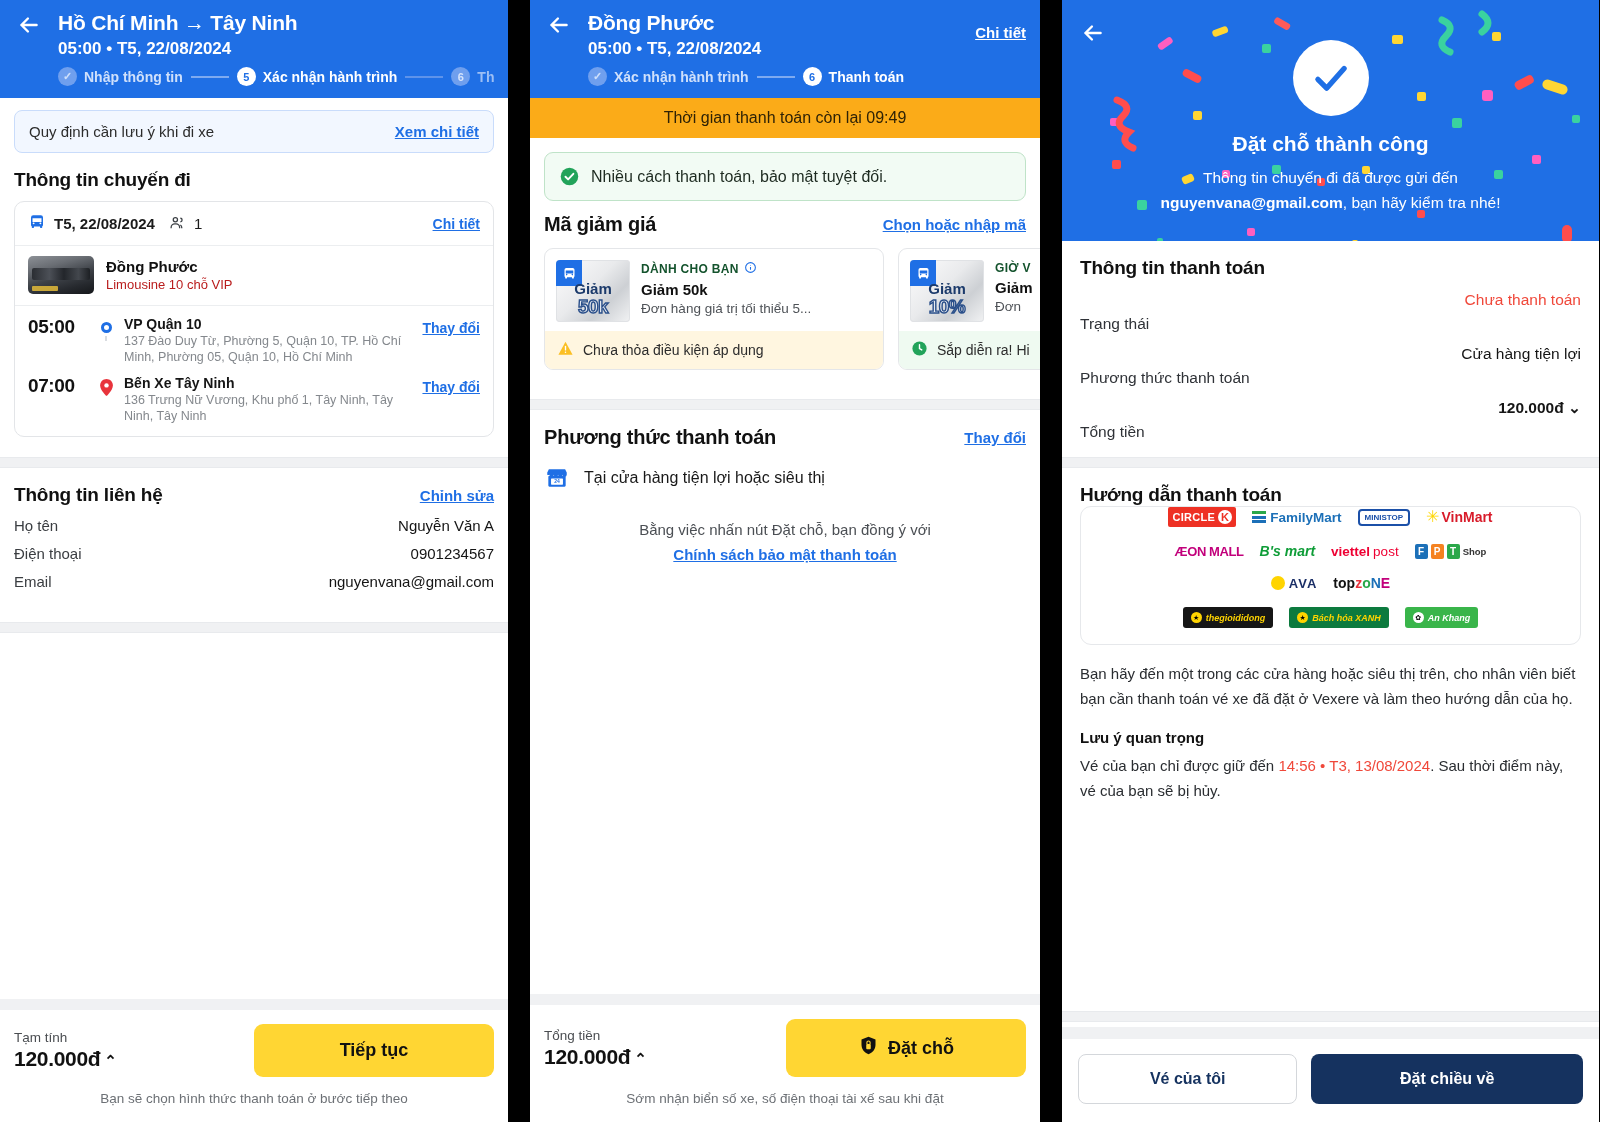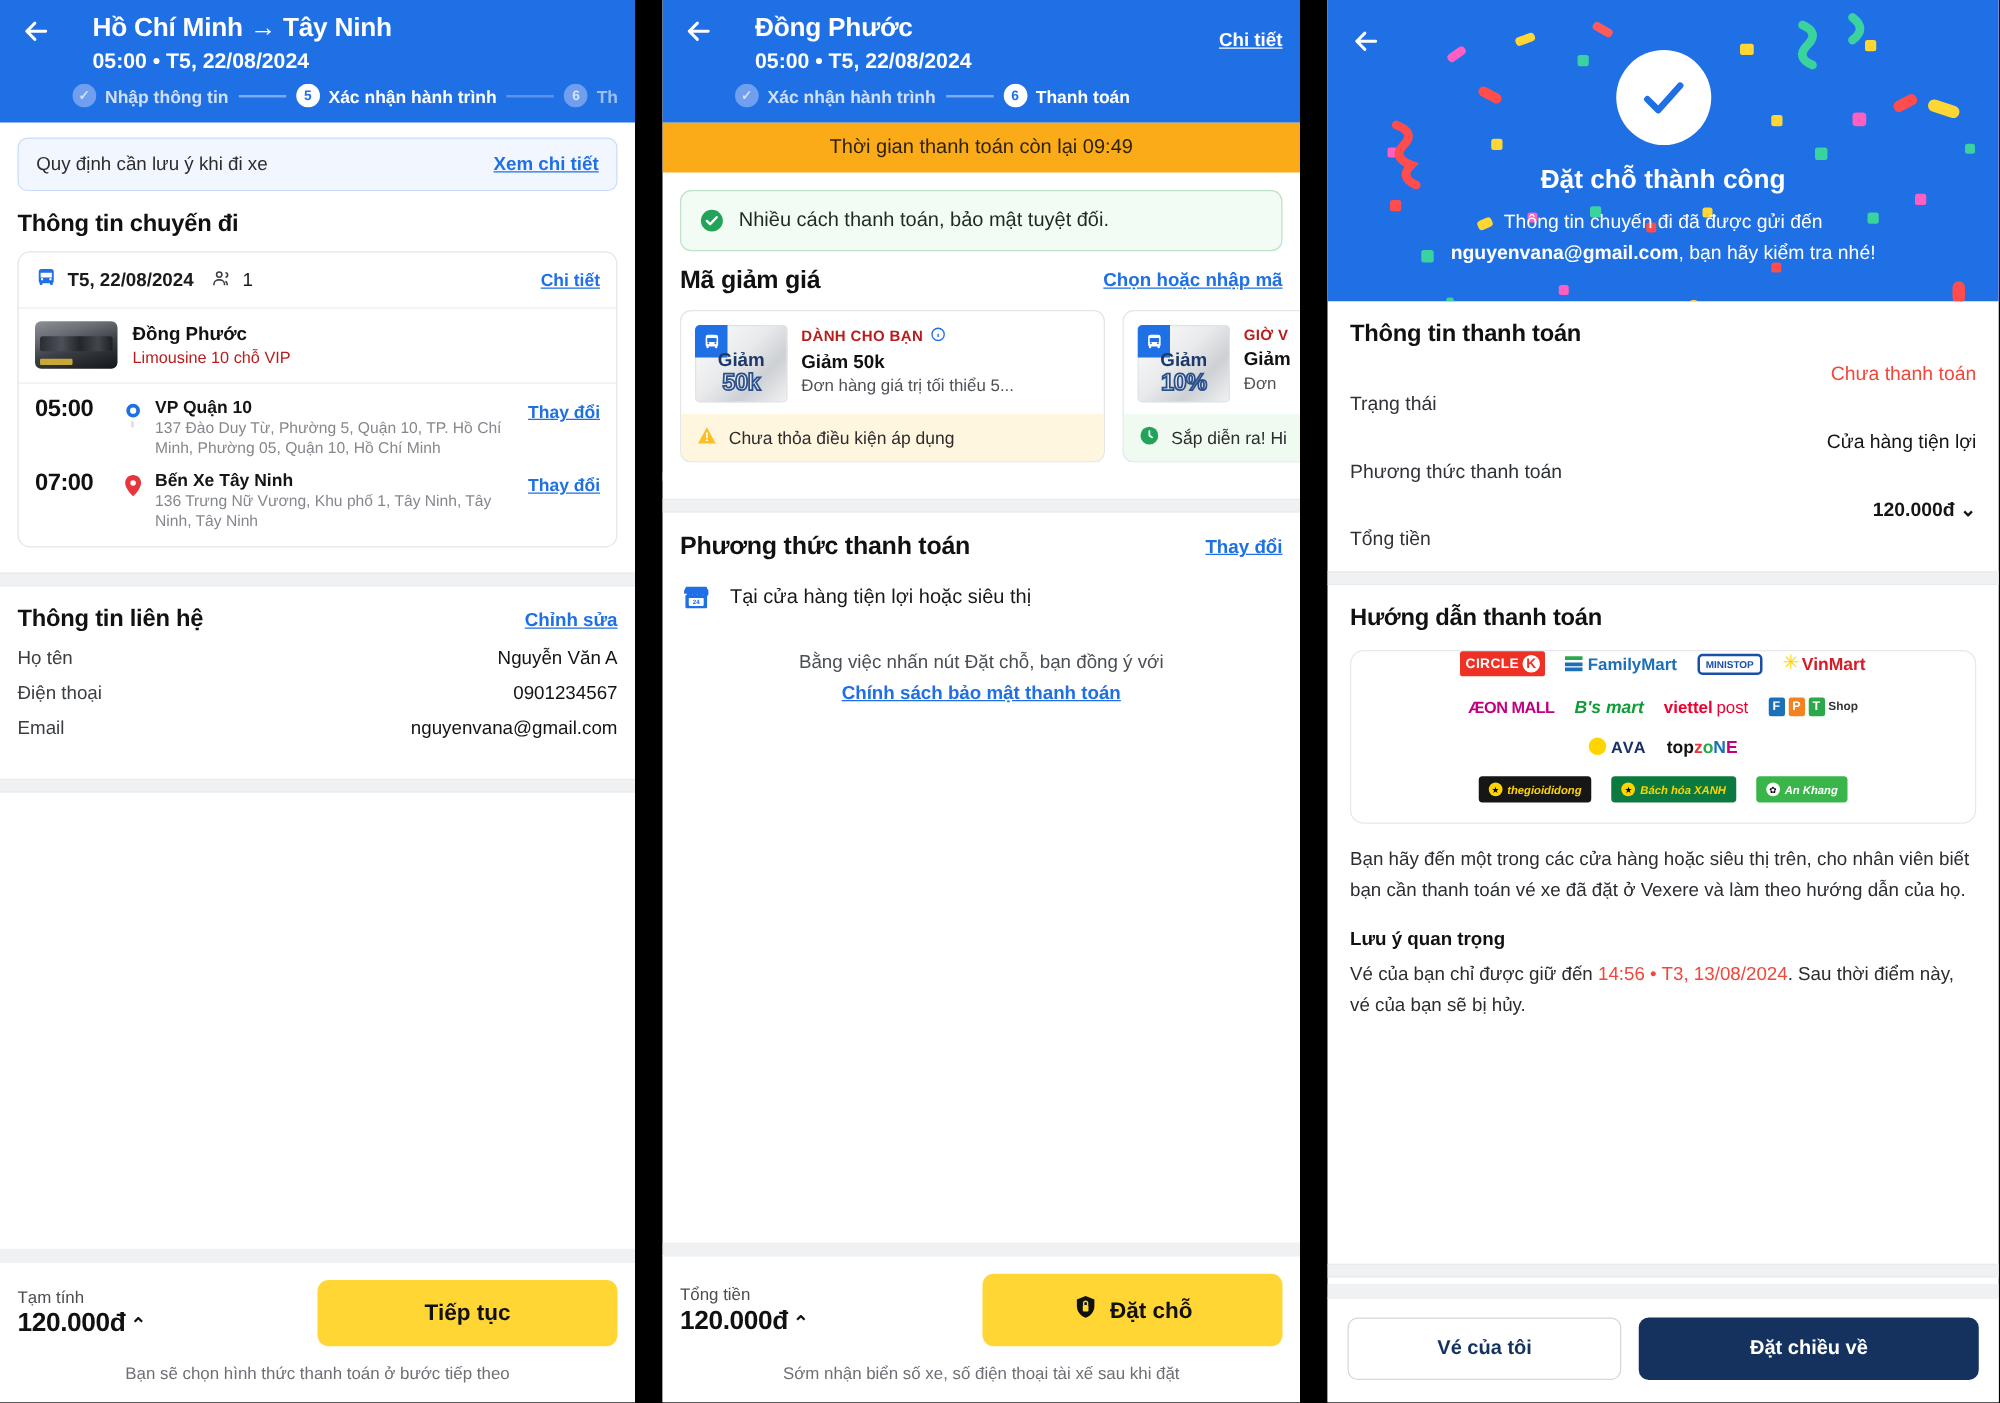--- a/index.html
+++ b/index.html
@@ -16,21 +16,21 @@
   #panel1 { width: 508px; }
   .gap { width: 22px; background: #000; height: 1122px; flex: 0 0 auto; }
   #panel2 { width: 510px; }
   #panel3 { width: 537px; }
 
   
   .blue-head { background: #1f6fe5; color: #fff; padding: 10px 14px 12px 14px; position: relative; }
   .bh-row { display: flex; align-items: flex-start; gap: 14px; }
   .back-arrow { width: 30px; height: 30px; flex: 0 0 auto; cursor: pointer; display:flex; align-items:center; justify-content:center; }
   .back-arrow svg { width: 26px; height: 26px; }
-  .bh-titles { flex: 1 1 auto; min-width: 0; margin-left: 16px; }
+  .bh-titles { flex: 1 1 auto; min-width: 0; }
   .bh-title { font-size: 21px; font-weight: bold; letter-spacing: -0.2px; line-height: 26px; white-space: nowrap; }
   .bh-sub { font-size: 17px; font-weight: bold; line-height: 24px; margin-top: 1px; }
   .bh-link { font-size: 15px; font-weight: bold; text-decoration: underline; color:#fff; white-space:nowrap; cursor:pointer; padding-top:14px;}
 
   .stepper { display: flex; align-items: center; gap: 8px; margin-top: 6px; padding-left: 44px; white-space: nowrap; overflow: hidden; }
   .step { display: flex; align-items: center; gap: 7px; font-size: 14px; font-weight: bold; }
   .step .bub { width: 19px; height: 19px; border-radius: 50%; display: inline-flex; align-items: center; justify-content: center; font-size: 11px; font-weight: bold; flex:0 0 auto;}
   .step.done .bub { background: #6f9fee; color: #cfe0fb; }
   .step.done { color: #cfe0fb; }
   .step.active .bub { background: #fff; color: #1f6fe5; }
@@ -105,21 +105,21 @@
   .v-scroll { display: flex; gap: 14px; padding: 12px 14px 0 14px; overflow: hidden; }
   .vcard { width: 340px; flex: 0 0 auto; border: 1px solid #e4e6e9; border-radius: 9px; overflow: hidden; background: #fff; }
   .vcard-top { display: flex; gap: 11px; padding: 11px 11px 9px 11px; }
   .v-img { width: 74px; height: 62px; flex: 0 0 auto; position: relative; border-radius: 4px;
      background: linear-gradient(135deg,#fdfdfd 0%,#e9eaec 45%,#cdd0d4 70%,#f2f3f4 100%); box-shadow: inset 0 0 0 1px #e0e2e5; overflow:hidden;}
   .v-img .vbus { position: absolute; left: 0; top: 0; width: 26px; height: 26px; background: #1f6fe5; display: flex; align-items: center; justify-content: center; }
   .v-img .vbus svg { width: 15px; height: 15px; }
   .v-img .vt1 { position: absolute; left: 0; right: 0; top: 20px; text-align: center; font-size: 15px; font-weight: bold; color: #1b3a6b; }
   .v-img .vt2 { position: absolute; left: 0; right: 0; top: 36px; text-align: center; font-size: 19px; font-weight: bold; color: #e8ecf2; -webkit-text-stroke: 1.4px #2a4f8a; letter-spacing:-0.5px;}
   .v-meta { flex: 1 1 auto; min-width: 0; padding-top: 1px; }
-  .v-tag { font-size: 12px; font-weight: bold; color: #b91c1c; letter-spacing: .3px; display: flex; align-items: center; gap: 5px; }
+  .v-tag { font-size: 12px; font-weight: bold; color: #14532d; letter-spacing: .3px; display: flex; align-items: center; gap: 5px; }
   .v-name { font-size: 15px; font-weight: bold; color: #111; margin-top: 4px; }
   .v-desc { font-size: 13.5px; color: #4e5257; margin-top: 3px; white-space: nowrap; overflow: hidden; text-overflow: ellipsis; }
   .v-foot { padding: 9px 12px; font-size: 14px; display: flex; align-items: center; gap: 9px; }
   .v-foot.warn { background: #fff6e0; color: #2c2c2c; }
   .v-foot.soon { background: #effaf1; color: #2c2c2c; }
   .scrollbar { height: 7px; background: #d9dbdf; margin: 8px 0 0 0; width: 370px; border-radius: 0; }
   .scroll-track { height: 7px; background: #fff; }
   .pm { padding: 16px 14px 0 14px; }
   .pm-row { display: flex; align-items: center; gap: 14px; margin-top: 16px; }
   .pm-icon { width: 26px; height: 26px; flex:0 0 auto; }
@@ -136,21 +136,21 @@
   .s-title { position: relative; z-index: 2; text-align: center; color: #fff; font-size: 21px; font-weight: bold; margin-top: 16px; }
   .s-sub { position: relative; z-index: 2; text-align: center; color: #fff; font-size: 15.5px; line-height: 25px; margin-top: 9px; }
   .s-sub b { font-weight: bold; }
   .pay-info { padding: 16px 18px 16px 18px; }
   .pi-row { display: flex; justify-content: space-between; font-size: 15.5px; margin-top: 12px; }
   .pi-lbl { color: #2f3237; margin-top: 24px; }
   .pi-val { color: #151515; }
   .pi-val.red { color: #f0483a; }
   .pi-val.bold { font-weight: bold; }
   .guide { padding: 16px 18px 0 18px; }
-  .logo-box { border: 1px solid #e6e8eb; border-radius: 11px; padding: 0 10px 16px 10px; margin-top: 14px; }
+  .logo-box { border: 1px solid #e6e8eb; border-radius: 11px; padding: 0 10px 16px 10px; }
   .logo-row { display: flex; align-items: center; justify-content: center; gap: 16px; margin-bottom: 16px; flex-wrap: nowrap;}
   .logo-row:last-child { margin-bottom: 0; }
   .lg { display: flex; align-items: center; justify-content: center; }
   .guide-p { font-size: 15px; color: #2a2d31; line-height: 25px; margin-top: 16px; }
   .guide-h { font-size: 15px; font-weight: bold; color: #111; margin-top: 18px; }
   .guide-note { font-size: 15px; color: #2a2d31; line-height: 25px; margin-top: 7px; }
   .guide-note .red { color: #f0483a; }
   .p3bottom { position: absolute; left: 0; right: 0; bottom: 0; background: #fff; border-top: 1px solid #e4e6e9; padding: 15px 16px 18px 16px; display: flex; gap: 14px; }
   .p3bottom::before { content:""; position:absolute; left:0; right:0; top:-12px; height:12px; background:#f0f1f3; }
   .btn-outline { flex: 1 1 0; border: 1px solid #d4d7db; background: #fff; border-radius: 8px; padding: 15px 0; font-size: 16px; font-weight: bold; color: #15325f; cursor: pointer; font-family:inherit;text-align:center;}

